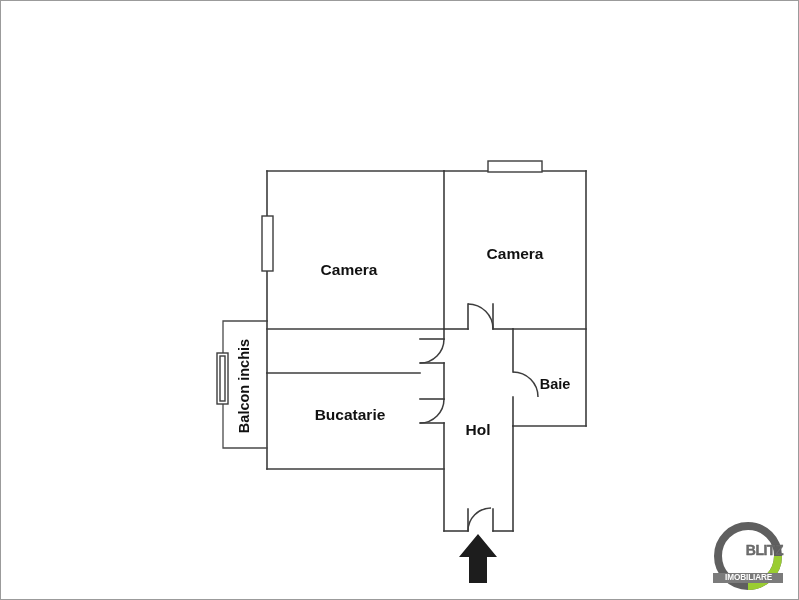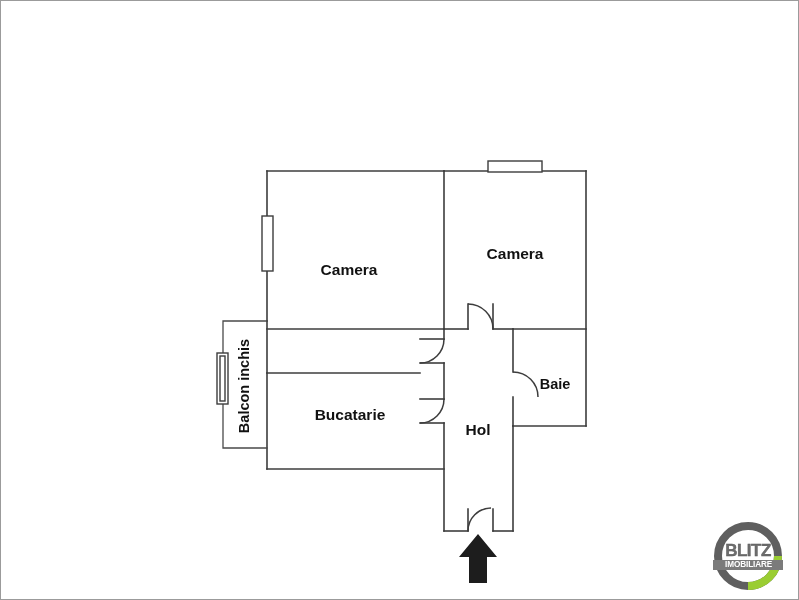--- a/index.html
+++ b/index.html
@@ -84,36 +84,37 @@
   #logo .ring-svg { position:absolute; left:0; top:0; }
   #logo .wordmark {
     position: absolute;
     left: 6px;
     top: 22px;
     width: 70px;
     text-align: center;
   }
   #logo .brand-top {
     font-family: "Liberation Sans", sans-serif;
-    font-size: 17px;
+    font-size: 14px;
     font-weight: bold;
     color: #6d6d6d;
     letter-spacing: -0.5px;
     line-height: 17px;
+    text-align: right;
     -webkit-text-stroke: 0.4px #5a5a5a;
   }
   #logo .brand-bar {
     background: #7b7b7b;
     color: #ffffff;
     font-family: "Liberation Sans", sans-serif;
     font-size: 8.2px;
     font-weight: bold;
     letter-spacing: -0.1px;
     line-height: 10px;
-    margin-top: 1px;
+    margin-top: 14px;
     padding: 0 12px;
   }
 </style>
 </head>
 <body>
 
 <div id="page">
 
 
   <svg id="plan-svg" viewBox="0 0 799 600">

